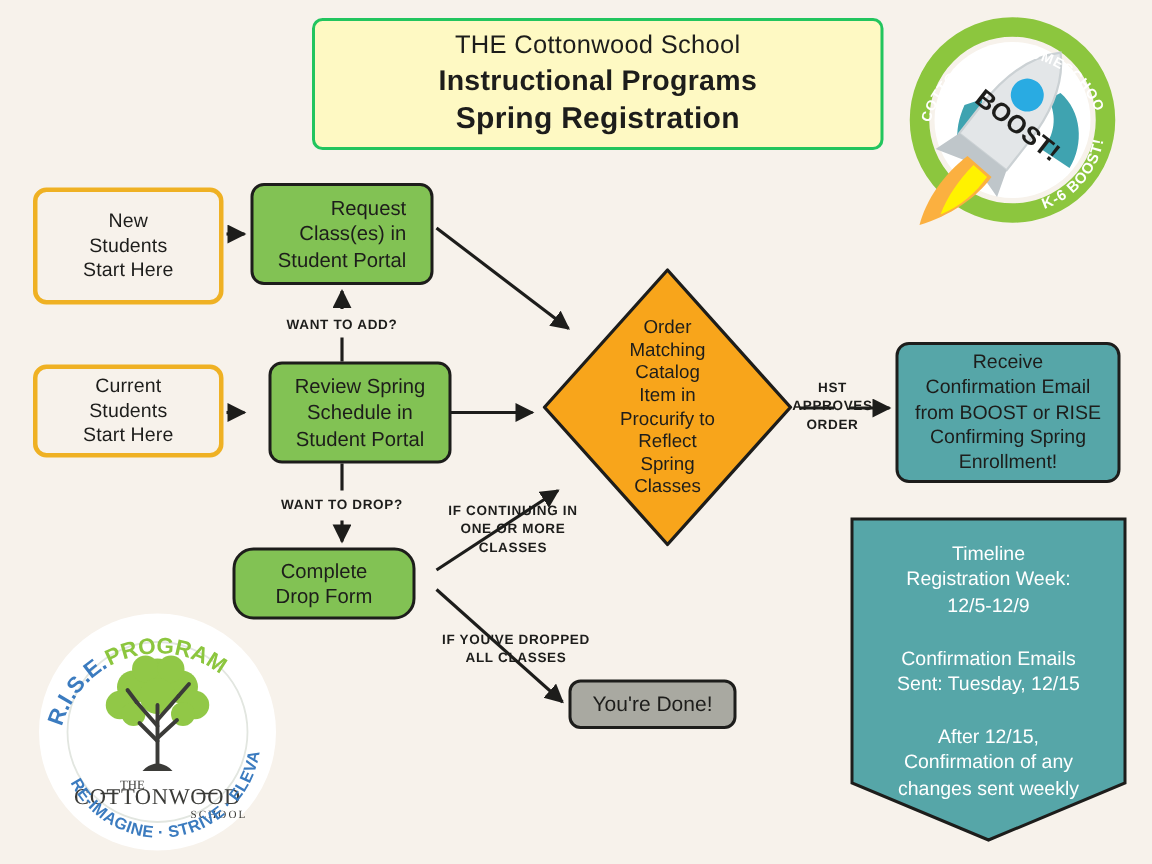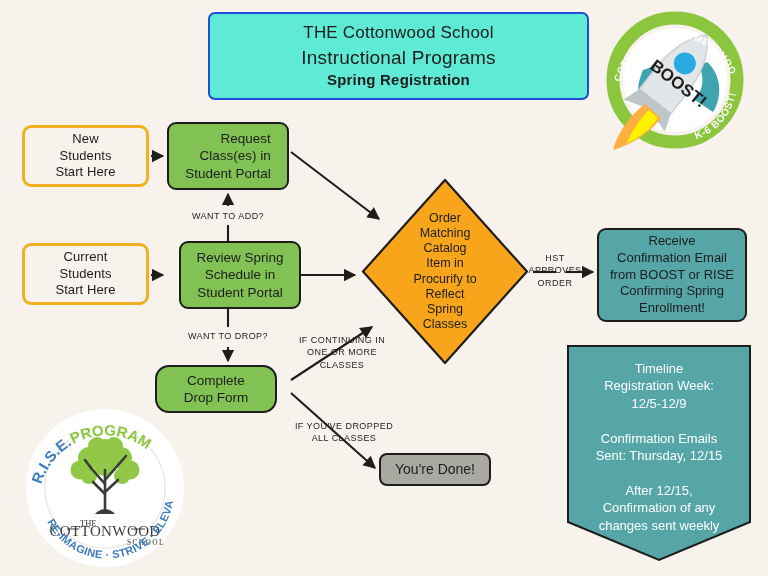--- a/index.html
+++ b/index.html
@@ -23,38 +23,38 @@
     justify-content: center;
     text-align: center;
     color: #1d1d1b;
     line-height: 1.28;
     white-space: pre-line;
   }
 
   
   #title-box {
     left: 208px; top: 12px; width: 381px; height: 88px;
-    background: #5eead4;
-    border: 2px solid #1d4ed8;
+    background: #fef9c3;
+    border: 2px solid #22c55e;
     border-radius: 7px;
     flex-direction: column;
   }
   #title-line1 { font-size: 17px; letter-spacing: .2px; }
-  #title-line2 { font-size: 19px; font-weight: normal; letter-spacing: .2px; margin-top: 2px;}
-  #title-line3 { font-size: 15px; font-weight: bold; letter-spacing: .2px; }
+  #title-line2 { font-size: 19px; font-weight: bold; letter-spacing: .2px; margin-top: 2px;}
+  #title-line3 { font-size: 20px; font-weight: bold; letter-spacing: .2px; }
 
   
   .start-box {
     background: #F7F2EB;
     border: 3px solid #EFB123;
     border-radius: 9px;
     font-size: 13px;
     letter-spacing: .1px;
   }
-  #start-new     { left: 22px;  top: 125px; width: 127px; height: 62px; }
+  #start-new     { left: 22px;  top: 125px; width: 127px; height: 78px; }
   #start-current { left: 22px;  top: 243px; width: 127px; height: 62px; }
 
   
   .green-box {
     background: #82C254;
     border: 2px solid #1d1d1b;
     border-radius: 9px;
     font-size: 13.5px;
   }
   #proc-request  { left: 167px; top: 122px; width: 122px; height: 68px; text-align: right; }
@@ -109,21 +109,21 @@
     line-height: 1.34;
     white-space: pre-line;
     pointer-events: none;
   }
 
   
   .edge-label {
     position: absolute;
     text-align: center;
     font-size: 9px;
-    font-weight: normal;
+    font-weight: bold;
     letter-spacing: .45px;
     color: #1d1d1b;
     line-height: 1.38;
     white-space: pre-line;
   }
   #lbl-add       { left: 160px; top: 210px; width: 136px; }
   #lbl-drop      { left: 160px; top: 330px; width: 136px; }
   #lbl-hst       { left: 516px; top: 252px; width: 78px; }
   #lbl-continue  { left: 283px; top: 334px; width: 118px; }
   #lbl-dropped   { left: 283px; top: 420px; width: 122px; }
@@ -232,21 +232,21 @@
 
   <div id="timeline-wrap">
     <svg width="186" height="218" viewBox="0 0 186 218">
       <path d="M2,2 L184,2 L184,178 L93,216 L2,178 Z" fill="#56A6A8" stroke="#1d1d1b" stroke-width="2"></path>
     </svg>
     <div id="timeline-text">Timeline
 Registration Week:
 12/5-12/9
 
 Confirmation Emails
-Sent:  Thursday, 12/15
+Sent:  Tuesday, 12/15
 
 After 12/15,
 Confirmation of any
 changes sent weekly</div>
   </div>
 
   <div id="boost-logo">
     <svg width="152" height="152" viewBox="0 0 152 152">
       <defs>
         <path id="arcTop" d="M 20,84 A 58,58 0 0 1 132,72" fill="none"></path>

